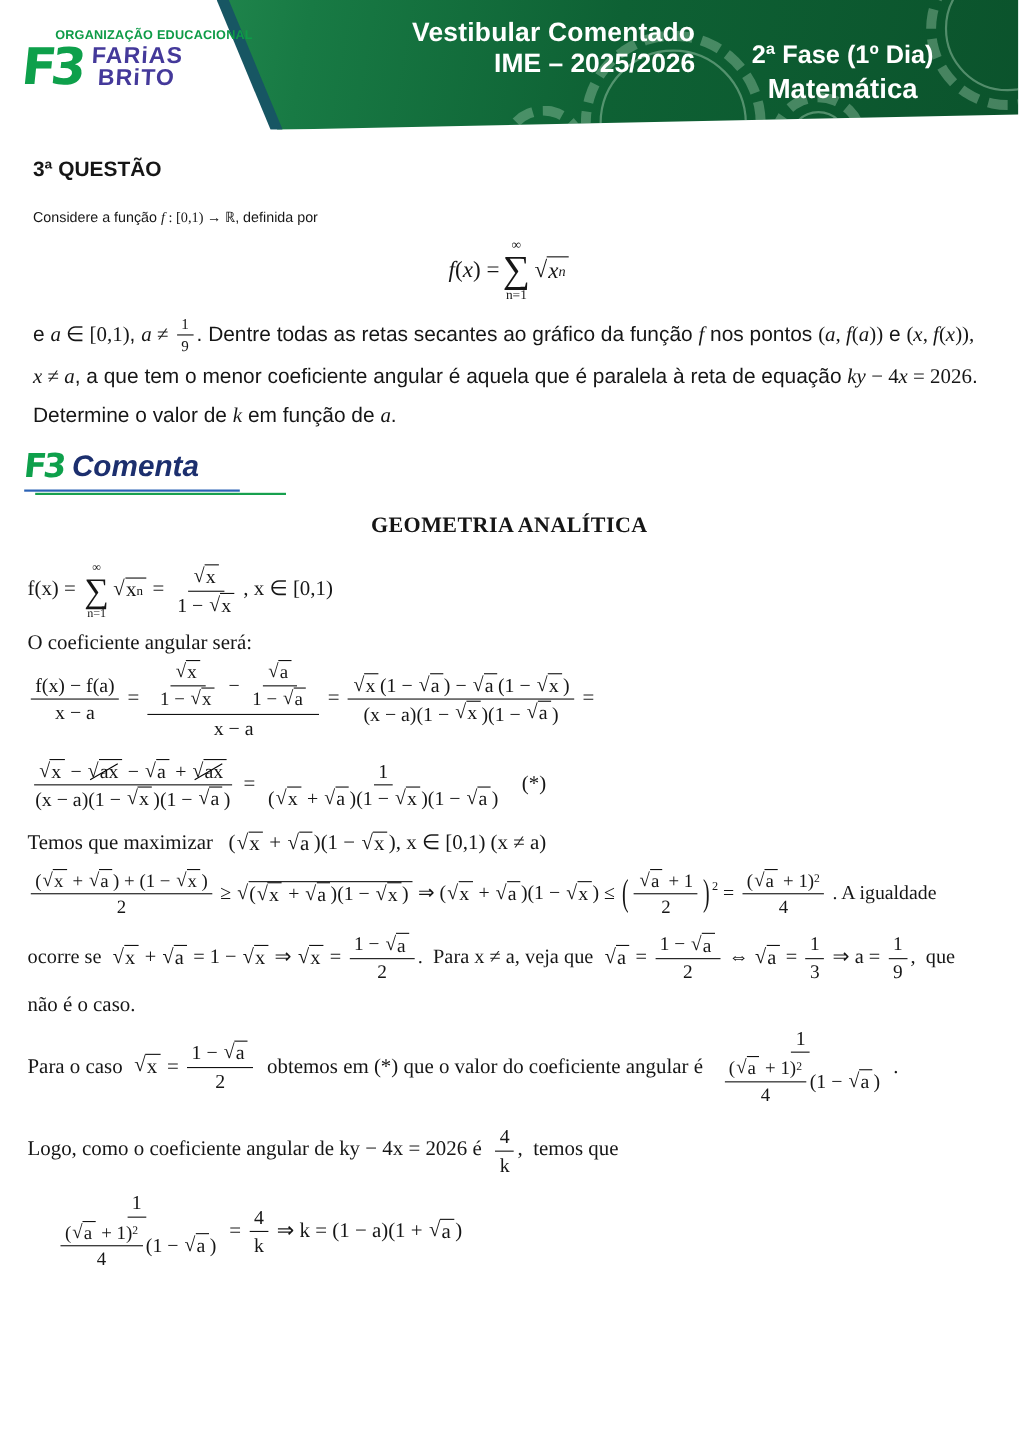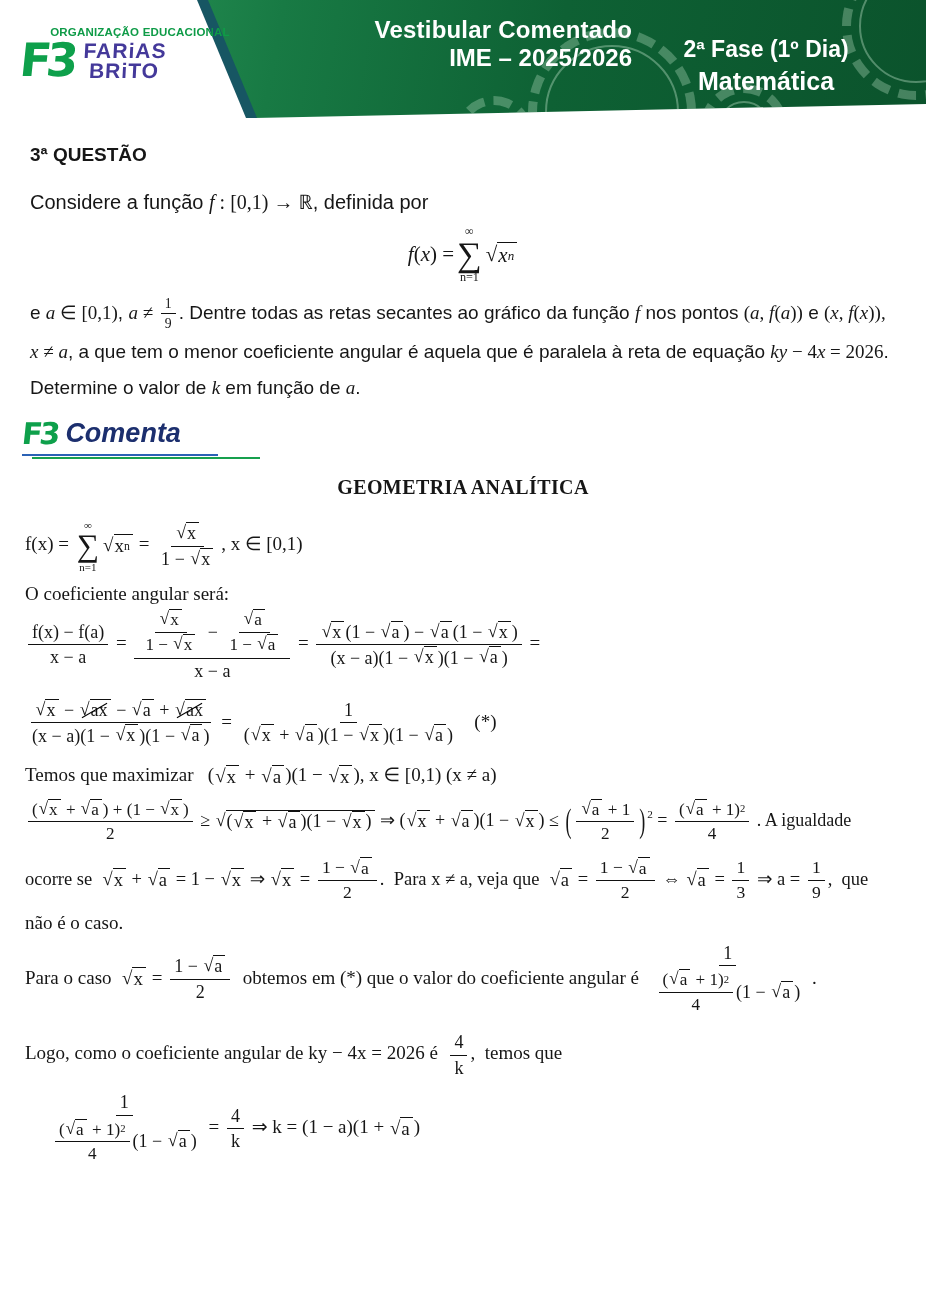--- a/index.html
+++ b/index.html
@@ -31,21 +31,21 @@
   .banner-right .r1{font-size:23px;font-weight:bold;}
   .banner-right .r2{font-size:17px;margin-top:3px;}
   .banner-right .r3{font-size:25px;font-weight:bold;margin-top:4px;}
   .logo-area{position:absolute;left:20px;top:26px;width:240px;text-align:center;}
   .logo-org{color:#0e9b47;font-size:11.5px;font-weight:bold;letter-spacing:.2px;white-space:nowrap;}
   .logo-row{display:flex;align-items:flex-start;margin-top:1px;}
   .logo-mark{font-family:"DejaVu Sans",sans-serif;font-weight:800;font-size:46px;line-height:.95;color:#0ea04b;letter-spacing:-5px;transform:skewX(-6deg);}
   .logo-text{margin-left:10px;color:#44399a;font-weight:800;font-size:21px;line-height:.95;letter-spacing:1px;margin-top:2px;transform:skewX(-3deg);}
   
   .q-number{margin:26px 0 0 30px;font-size:19px;font-weight:bold;}
-  .q-intro{margin:22px 30px 0;font-size:20px;}
+  .q-intro{margin:22px 30px 0;font-size:13px;}
   .q-formula{display:flex;justify-content:center;align-items:center;margin-top:10px;font-size:21px;font-family:"Liberation Serif",serif;}
   .q-body{margin:8px 30px 0;font-size:19px;line-height:1.9;width:868px;}
   .q-body .frac{font-size:.72em;}
   
   .comenta{position:relative;margin:10px 0 0 22px;width:360px;height:48px;}
   .comenta-mark{font-family:"DejaVu Sans",sans-serif;font-weight:800;font-size:30px;color:#0ea04b;letter-spacing:-3px;transform:skewX(-6deg);display:inline-block;vertical-align:middle;}
   .comenta-label{font-size:27px;font-weight:bold;font-style:italic;color:#1c2f6e;margin-left:8px;vertical-align:middle;}
   .comenta-line-blue{position:absolute;left:0;top:38px;width:196px;height:2px;background:#2b62b5;}
   .comenta-line-green{position:absolute;left:10px;top:41px;width:228px;height:2px;background:#17a04e;}
   

